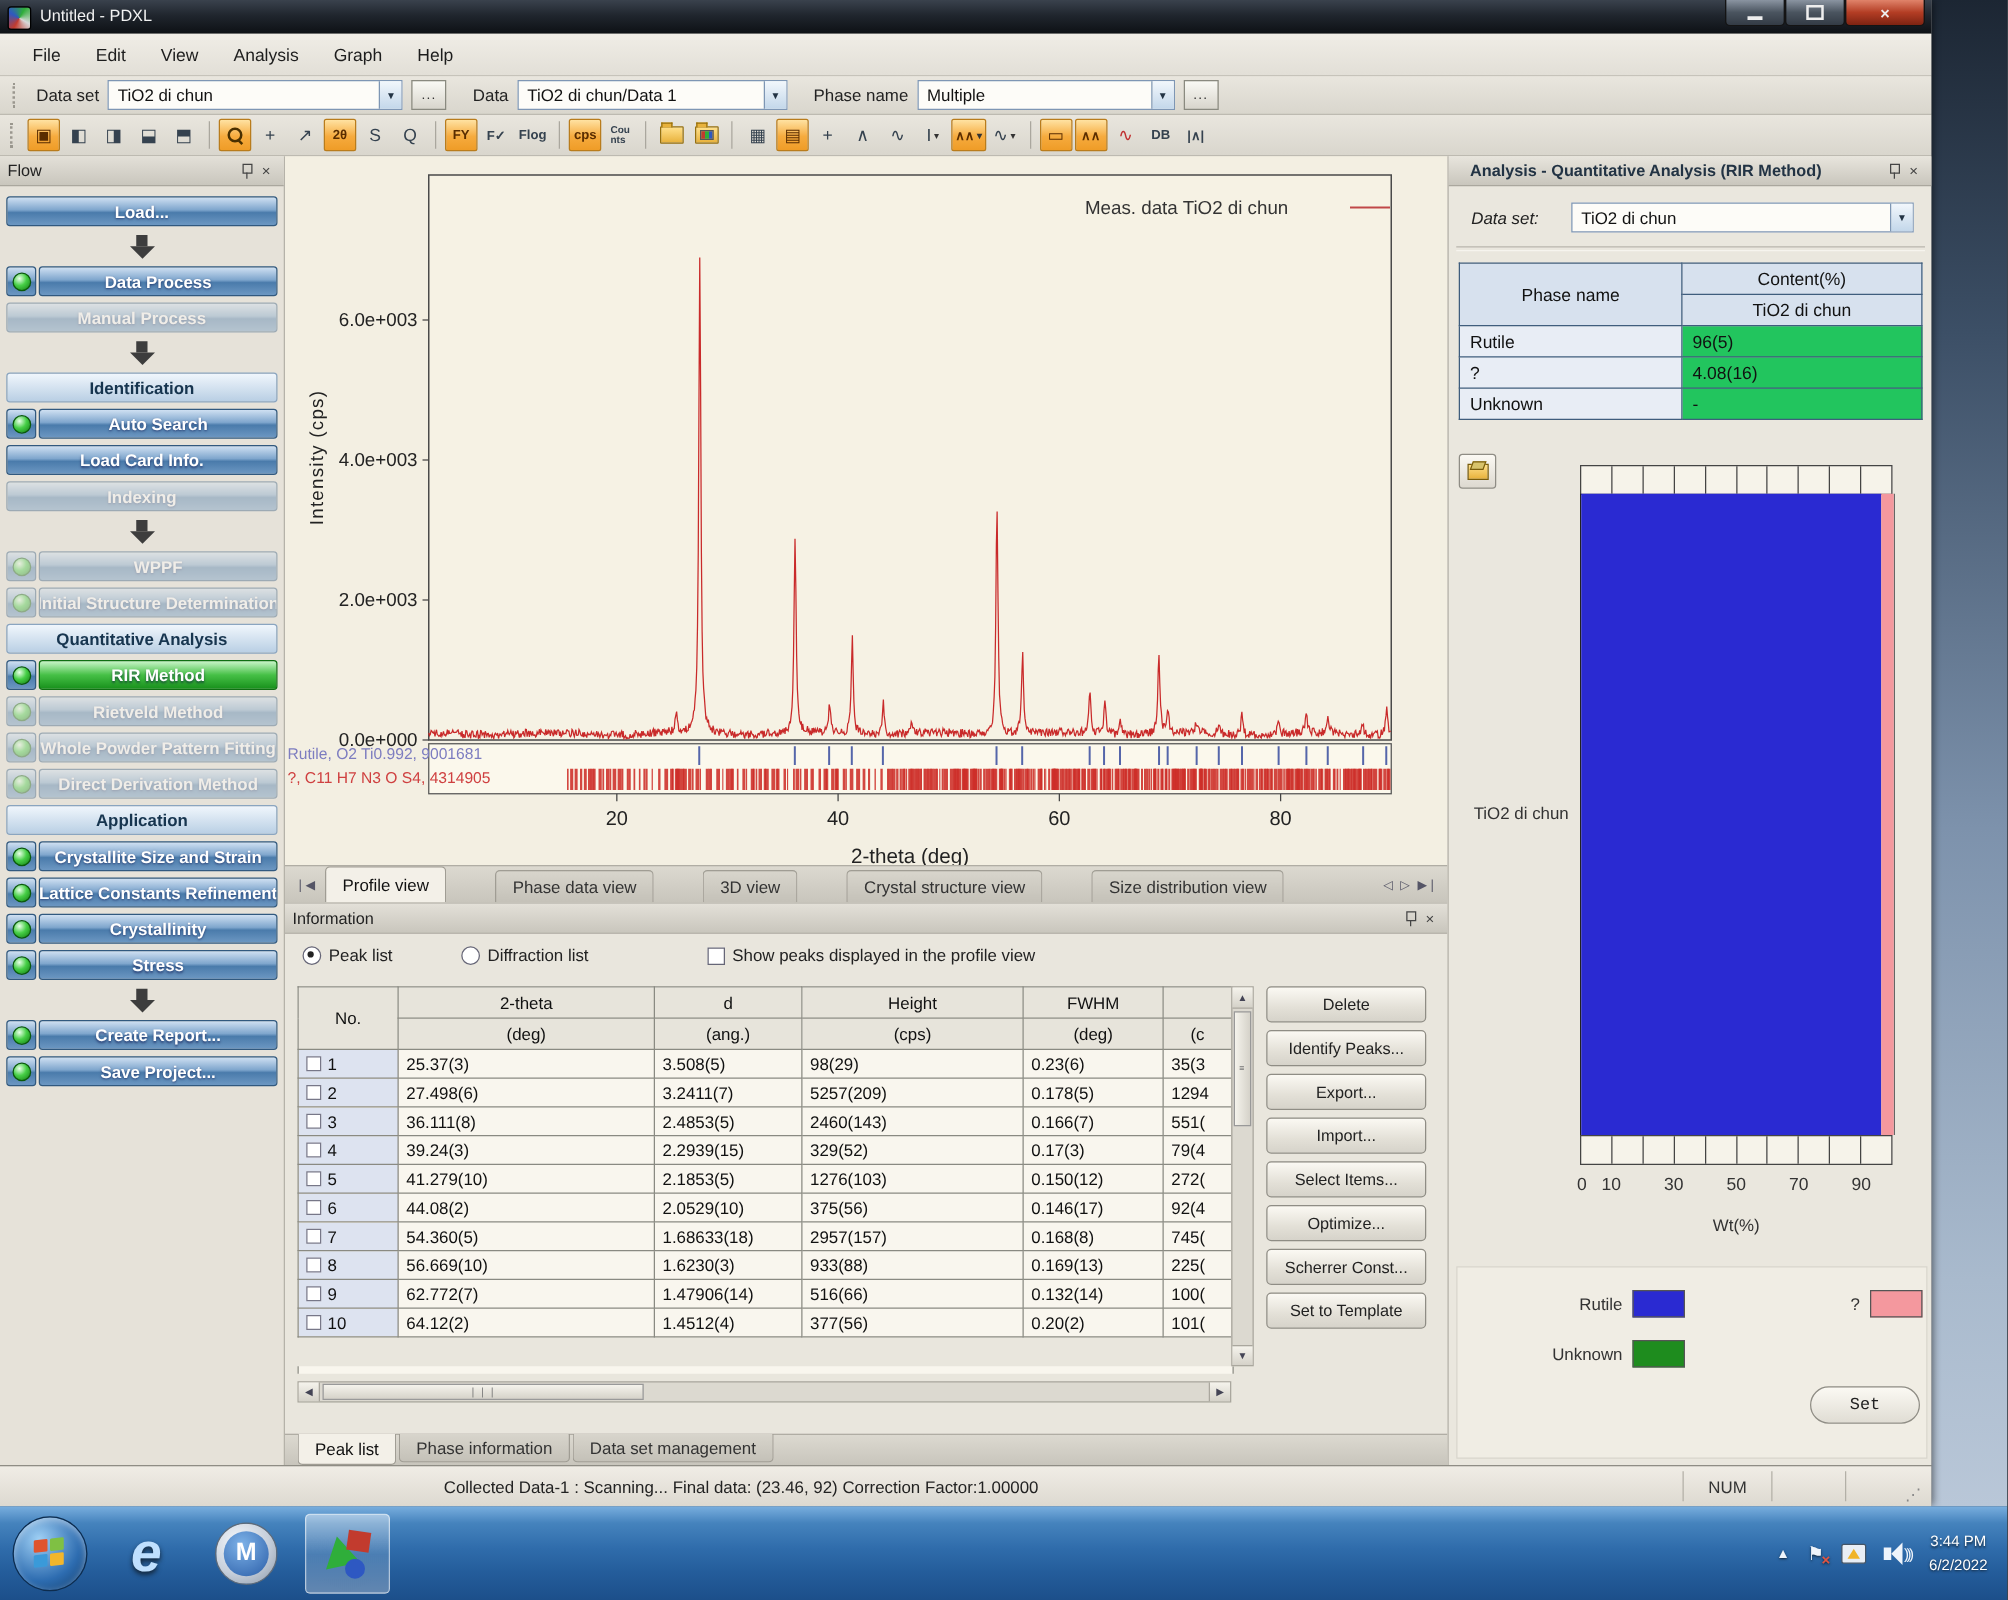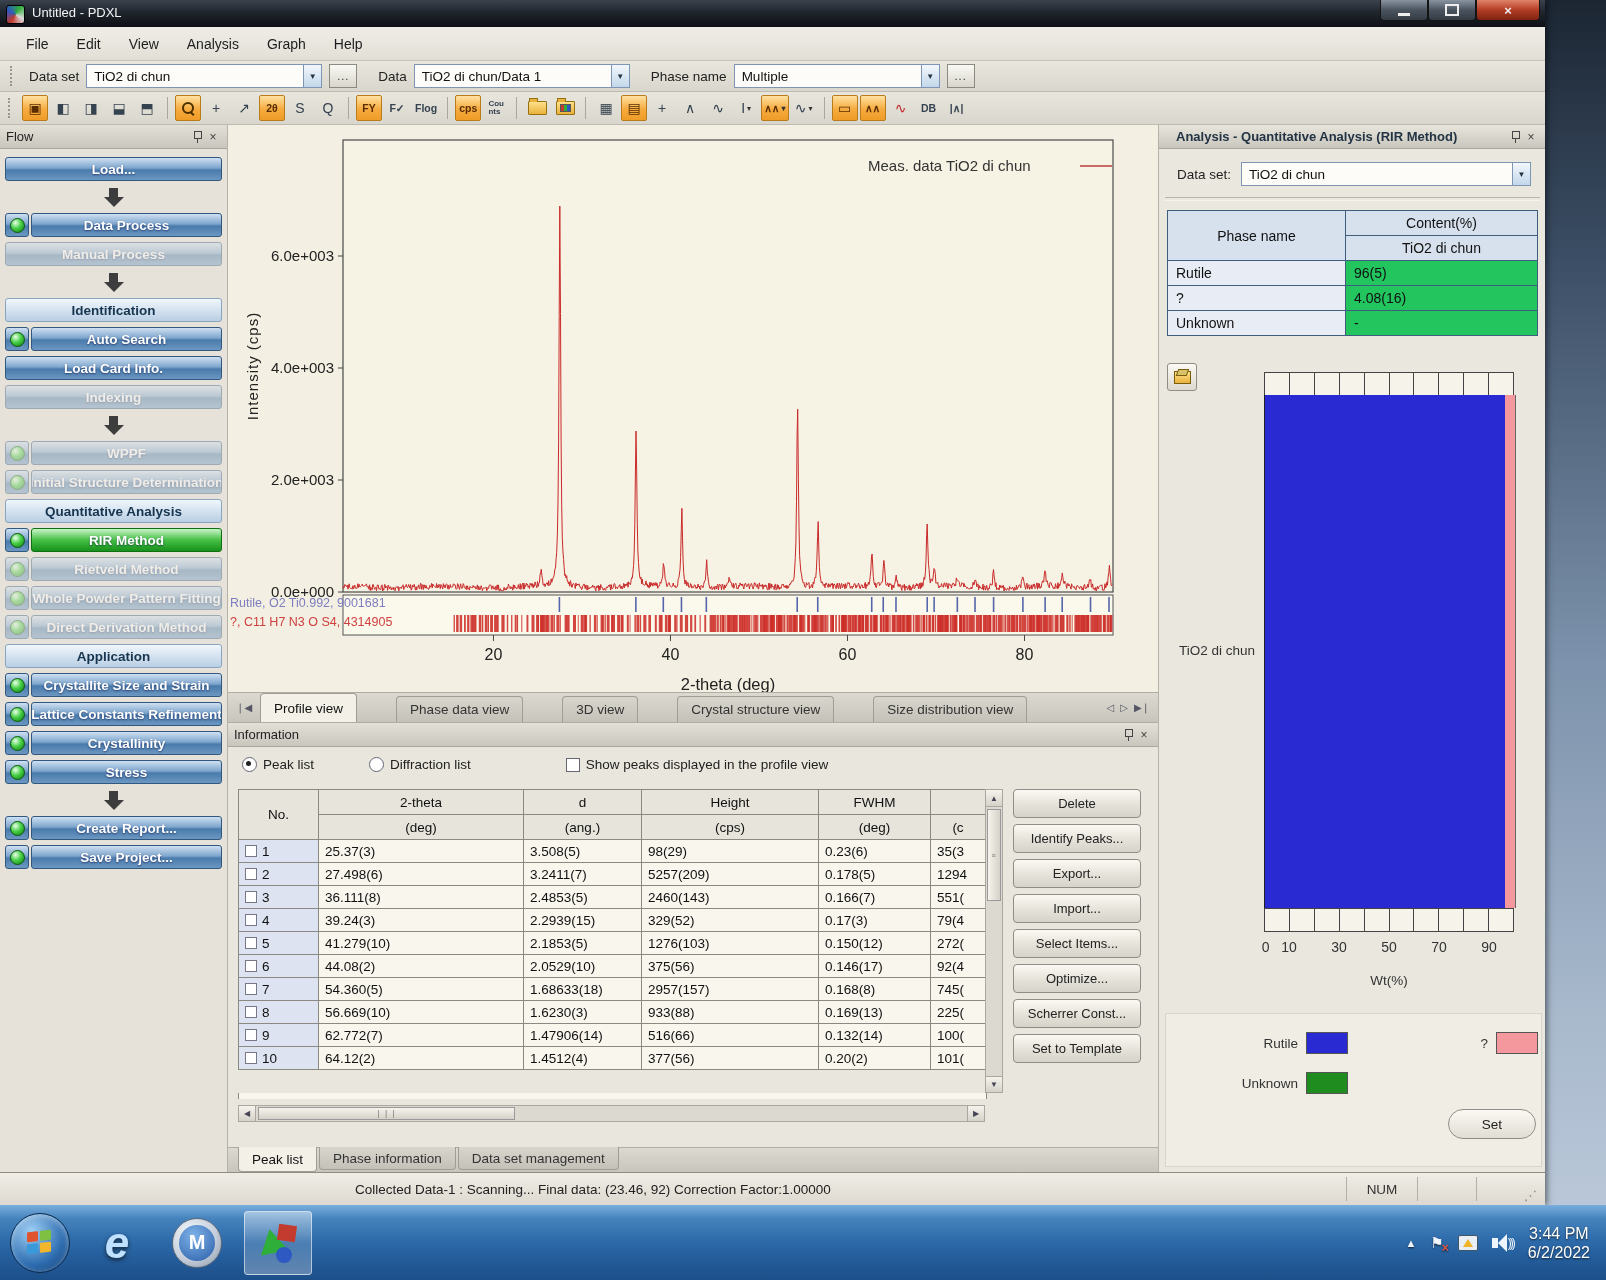--- a/index.html
+++ b/index.html
@@ -118,21 +118,21 @@
     font-size:13px;color:#222;display:flex;align-items:center;justify-content:center;font-family:"Liberation Sans",sans-serif;}
   
   #bottom-tabs{top:1022px;height:25px;border-top:1px solid #b0ada4;}
   #bottom-tabs .tab{border-radius:0 0 4px 4px;border:1px solid #a09d94;border-top:none;height:22px;}
   #bottom-tabs .tab.selected{background:#f3f0e8;height:24px;}
   
   #analysis-panel{width:387px;height:100%;background:#eae7de;border-left:1px solid #b5b2a9;box-sizing:border-box;position:relative;}
   #analysis-panel .panel-header{background:linear-gradient(#e8e5dd,#c9c6bd);padding-left:17px;}
   #analysis-panel .panel-header .ph-title{color:#1c3least;color:#234;font-weight:bold;font-size:13px;}
   #dataset-row{position:absolute;left:0;top:35px;width:100%;height:28px;display:flex;align-items:center;font-size:13.5px;color:#222;}
-  #dataset-row .lbl{margin-left:18px;margin-right:10px;}
+  #dataset-row .lbl{margin-left:18px;margin-right:26px;font-style:italic;}
   #dataset-row .dd{flex:1;margin-right:14px;}
   #panel-divider{position:absolute;left:6px;top:72px;width:375px;height:2px;border-top:1px solid #b9b6ad;border-bottom:1px solid #f6f4ee;}
   #phase-table{position:absolute;left:8px;top:85px;width:371px;border-collapse:collapse;font-size:14px;color:#111;}
   #phase-table th,#phase-table td{border:1.5px solid #3f5d7d;height:25px;padding:0 8px;box-sizing:border-box;text-align:left;font-weight:normal;white-space:nowrap;}
   #phase-table th{background:#d7e1ee;text-align:center;}
   #phase-table td.phase{background:#e8edf5;}
   #phase-table td.val{background:#22c55e;}
   #graph-opt-btn{position:absolute;left:8px;top:238px;width:28px;height:26px;border:1px solid #8f8d85;border-radius:3px;
     background:linear-gradient(#fbf9f3,#ddd9d0);display:flex;align-items:center;justify-content:center;}
   #graph-opt-btn .gi{position:relative;width:15px;height:11px;background:linear-gradient(#ffe08a,#e8b23c);border:1px solid #7a5c0a;}
@@ -146,21 +146,21 @@
   #wt-bar .seg{height:100%;}
   #bar-category{position:absolute;left:0;top:518px;width:96px;text-align:right;font-size:13.5px;color:#333;}
   #bar-ticks{position:absolute;left:105px;top:814px;width:250px;height:18px;font-size:14px;color:#333;}
   #bar-ticks span{position:absolute;transform:translateX(-50%);}
   #bar-axis-label{position:absolute;left:105px;top:848px;width:250px;text-align:center;font-size:13.5px;color:#333;}
   #legend-block{position:absolute;left:6px;top:888px;width:375px;height:152px;background:#f0ede4;border:1px solid #d8d5cc;}
   .legend-row{position:absolute;display:flex;align-items:center;font-size:13.5px;color:#333;}
   .legend-row .lbl{width:78px;text-align:right;margin-right:8px;}
   .legend-row .sw{width:40px;height:20px;border:1px solid #555;}
   #set-btn{position:absolute;left:282px;top:95px;width:86px;height:28px;border:1px solid #8f8d85;border-radius:15px;
-    background:linear-gradient(#fbf9f3,#e0ddd4);font-size:13.5px;color:#222;display:flex;align-items:center;justify-content:center;}
+    background:linear-gradient(#fbf9f3,#e0ddd4);font-size:13.5px;color:#222;display:flex;align-items:center;justify-content:center;font-family:Liberation Mono, monospace;}
   
   #status-bar{position:absolute;left:0;top:1172px;width:1545px;height:33px;background:linear-gradient(#f0ede6,#ddd9d0);
     border-top:1px solid #8f8d85;display:flex;align-items:center;font-size:13.5px;color:#222;box-sizing:border-box;}
   #status-text{margin-left:355px;}
   #status-cells{position:absolute;right:8px;top:4px;display:flex;height:24px;align-items:stretch;}
   .status-cell{border-left:1px solid #b3b0a7;padding:0 12px;display:flex;align-items:center;color:#333;}
   .grip-dots{width:14px;height:100%;position:relative;}
   .grip-dots::after{content:"⋰";position:absolute;right:0;bottom:-2px;color:#888;font-size:13px;}
   
   #taskbar{position:absolute;left:0;top:1205px;width:1606px;height:75px;
@@ -181,21 +181,21 @@
   #tray{position:absolute;right:6px;top:0;height:75px;display:flex;align-items:center;gap:14px;color:#fff;}
   .tray-icon{font-size:15px;color:#eef4fb;text-shadow:0 1px 2px #123;position:relative;}
   .tray-icon.up{font-size:11px;}
   .tray-icon .redx{position:absolute;right:-5px;bottom:-3px;color:#e05544;font-weight:bold;font-size:12px;}
   .plug{width:18px;height:14px;background:#e8eef5;border-radius:2px;position:relative;border:1px solid #456;}
   .plug::after{content:"";position:absolute;left:4px;top:3px;width:0;height:0;border-left:5px solid transparent;border-right:5px solid transparent;border-bottom:8px solid #f0b428;}
   .spk{display:flex;align-items:center;}
   .spk .box{width:6px;height:10px;background:#eef4fb;}
   .spk .cone{width:0;height:0;border-top:9px solid transparent;border-bottom:9px solid transparent;border-right:9px solid #eef4fb;}
   .spk .waves{font-size:12px;color:#eef4fb;letter-spacing:-2px;margin-left:1px;}
-  #clock{text-align:center;font-size:16px;line-height:19px;color:#fff;text-shadow:0 1px 2px #123;margin-right:10px;}
+  #clock{text-align:center;font-size:12px;line-height:19px;color:#fff;text-shadow:0 1px 2px #123;margin-right:10px;}
 </style>
 </head>
 <body>
 
 <div id="screen">
   <div id="desktop-strip"></div>
 
   <div id="app">
 
     <div id="title-bar">

